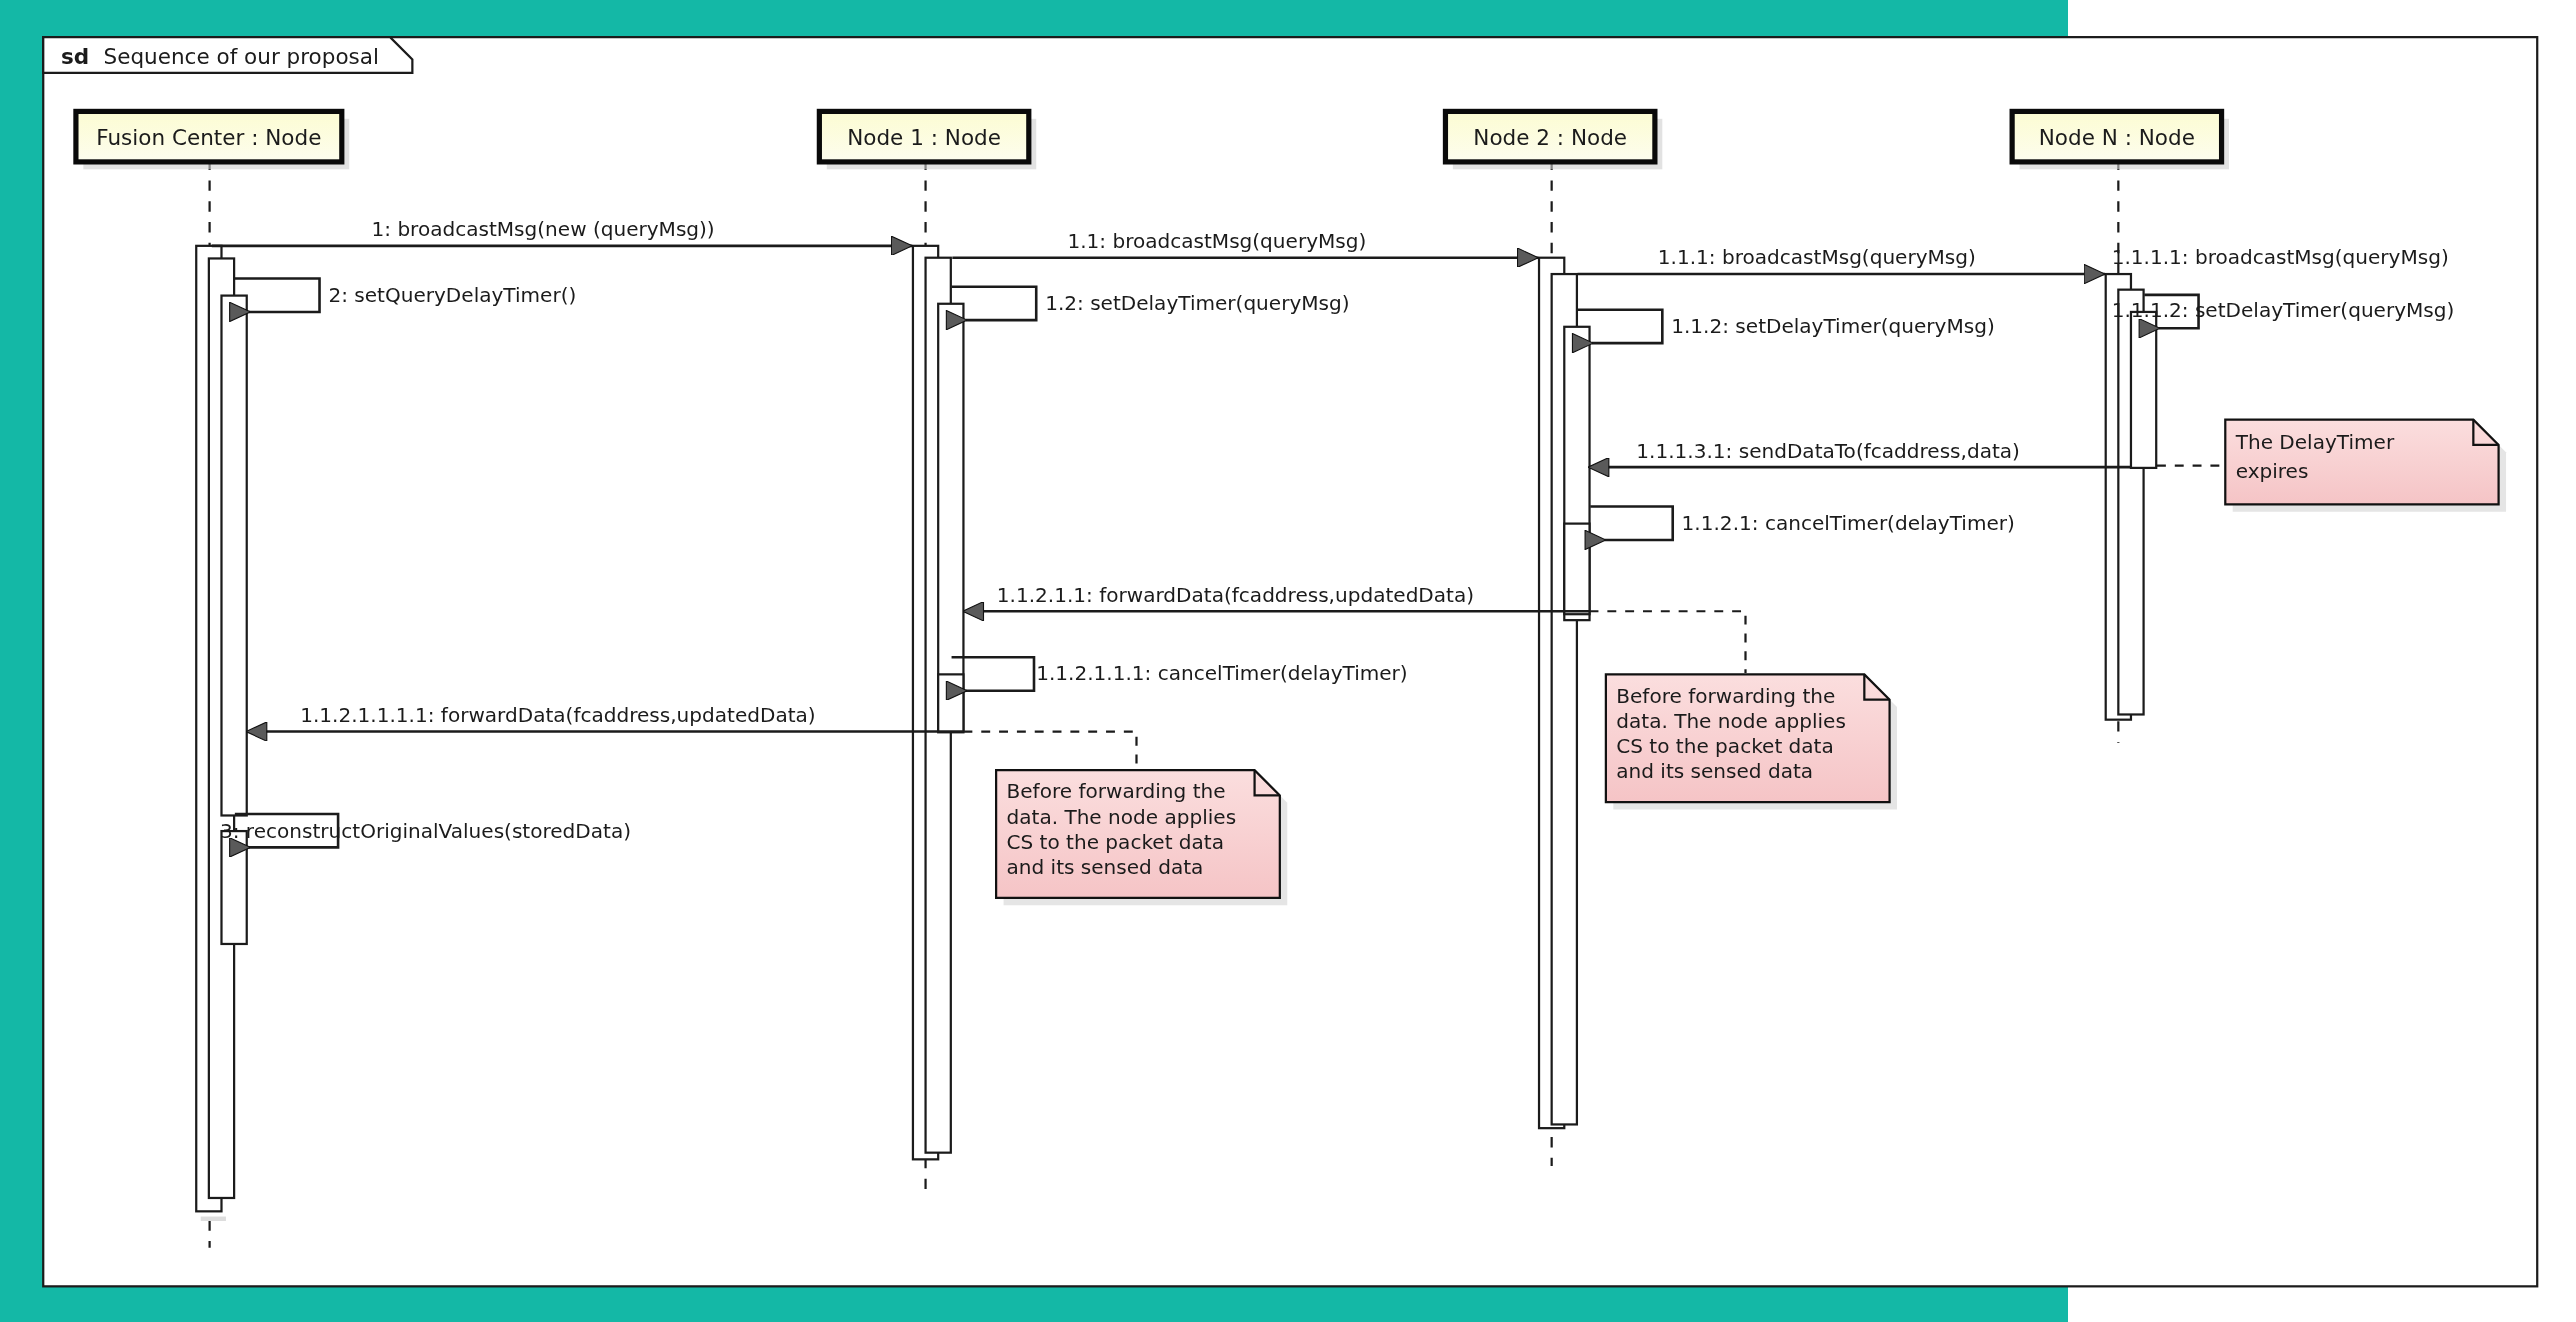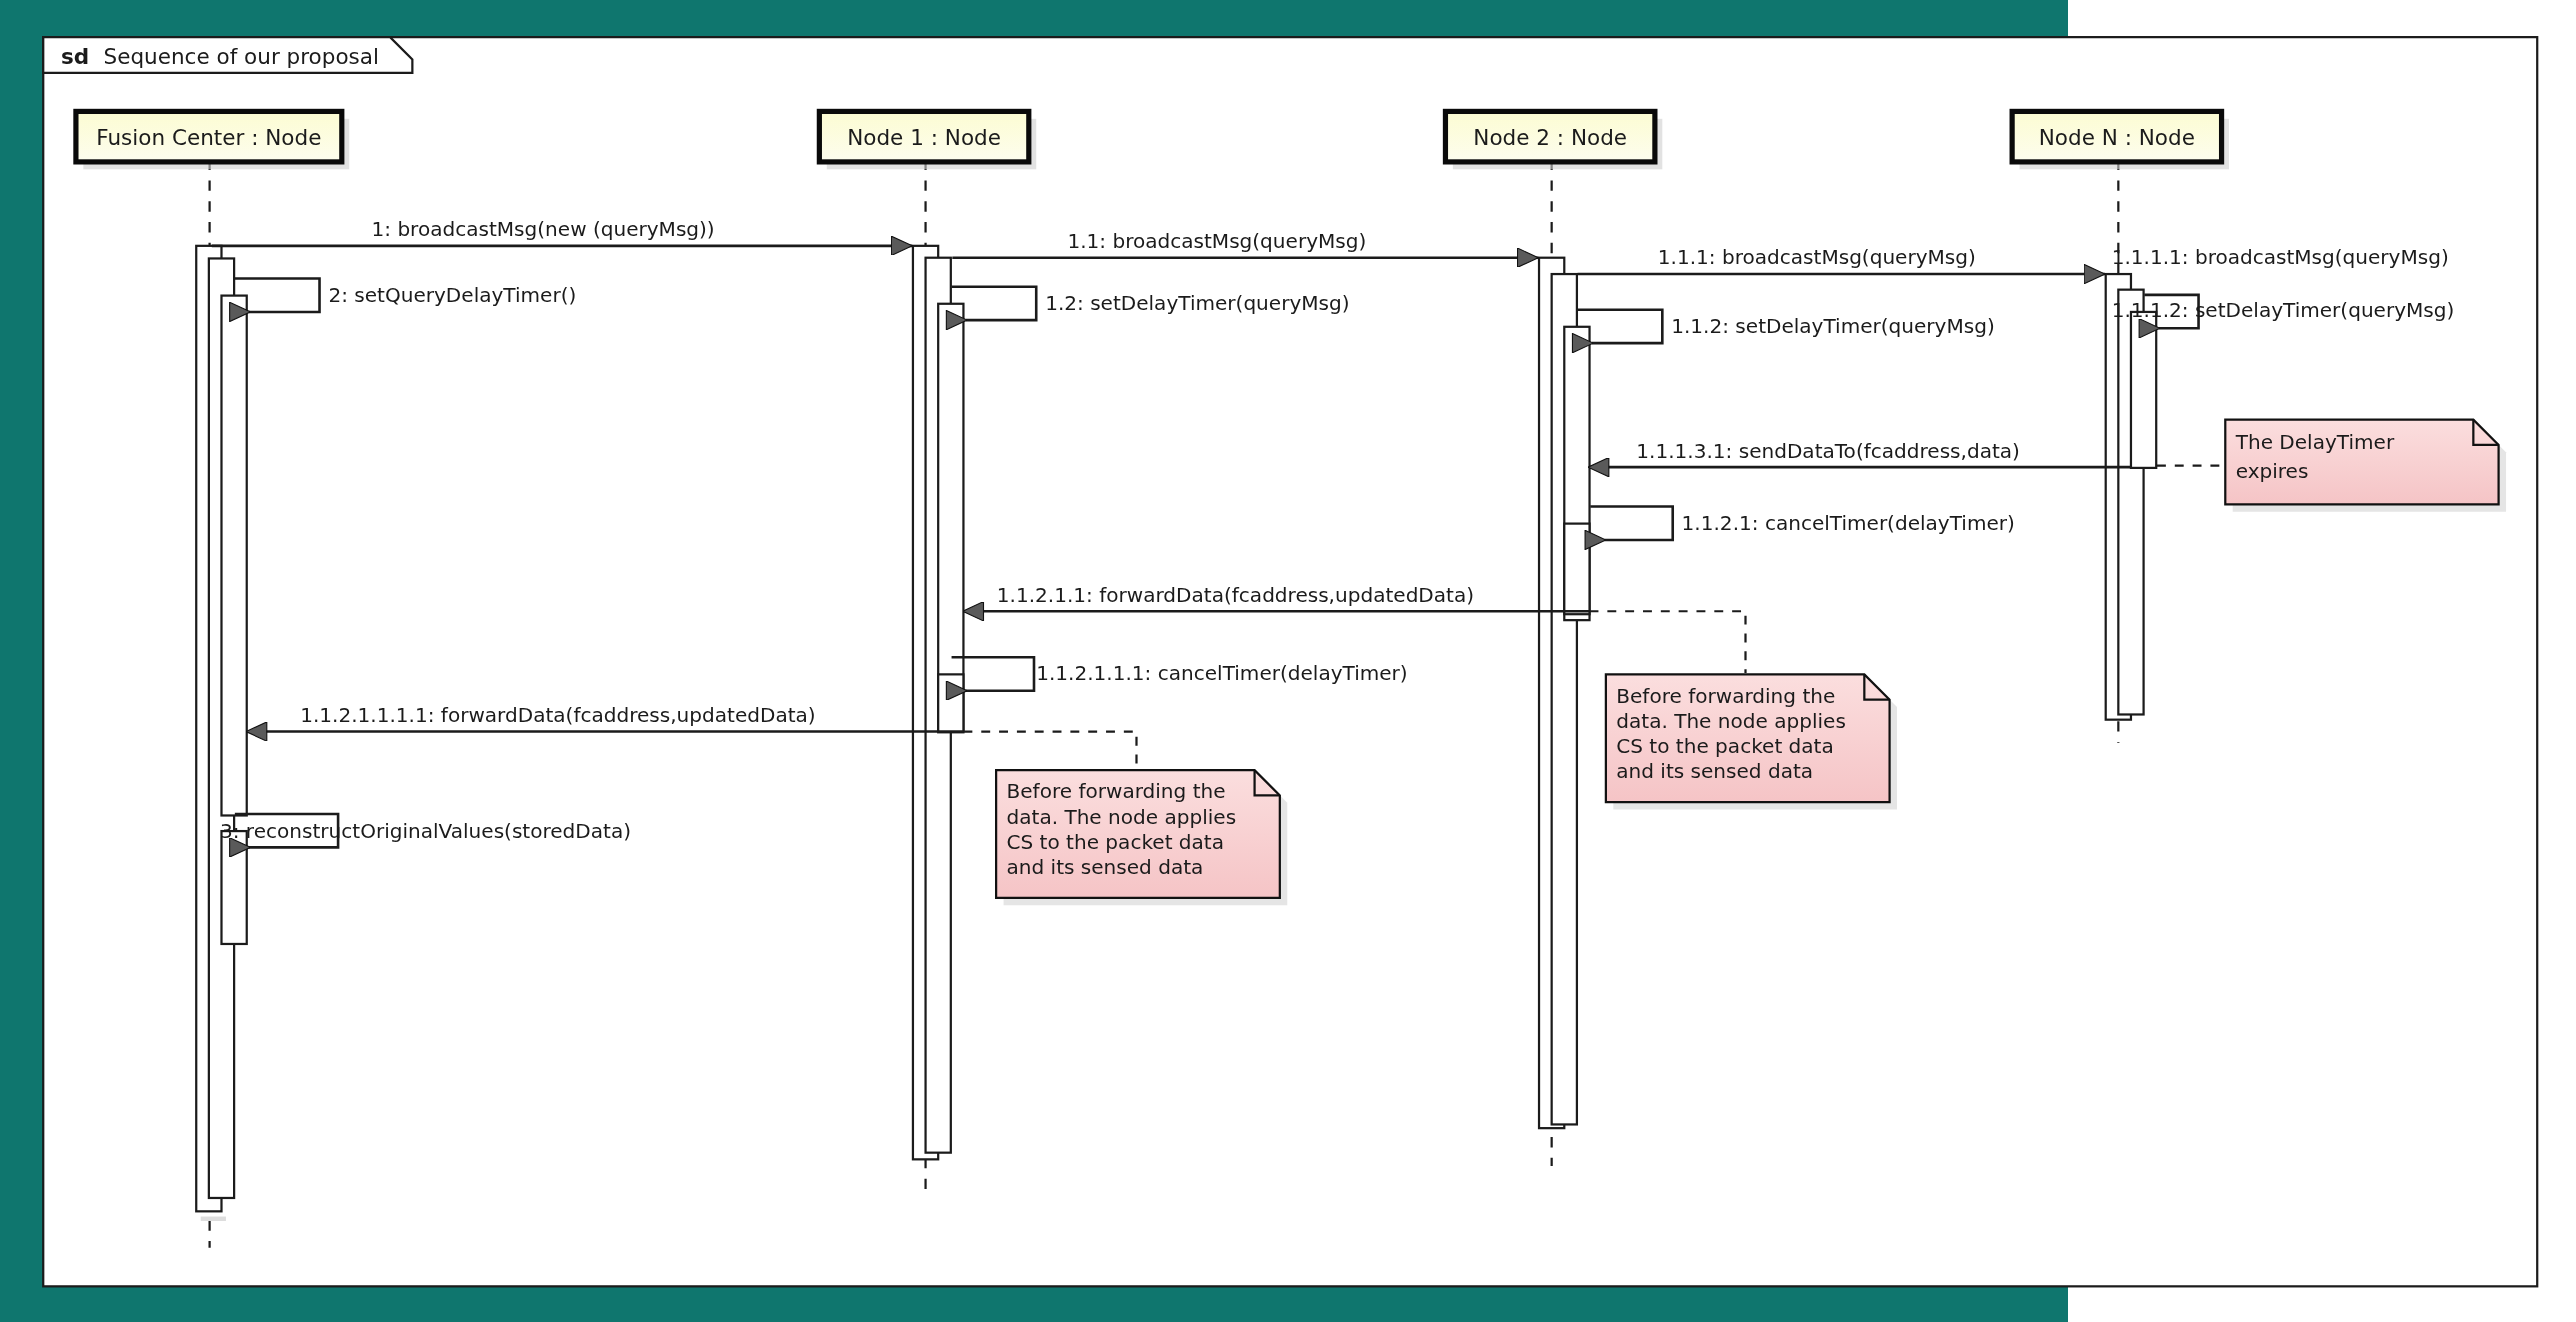--- a/index.html
+++ b/index.html
@@ -10,21 +10,21 @@
   body {
     width: 2576px;
     height: 1322px;
     font-family: "DejaVu Sans", "Liberation Sans", sans-serif;
     overflow: hidden;
   }
   #diagram-root {
     position: relative;
     width: 2068px;
     height: 1322px;
-    background: #0f766e;
+    background: #14b8a6;
   }
   svg.canvas {
     position: absolute;
     top: 0;
     left: 0;
     width: 2576px;
     height: 1322px;
     display: block;
   }
   .msg-label {

